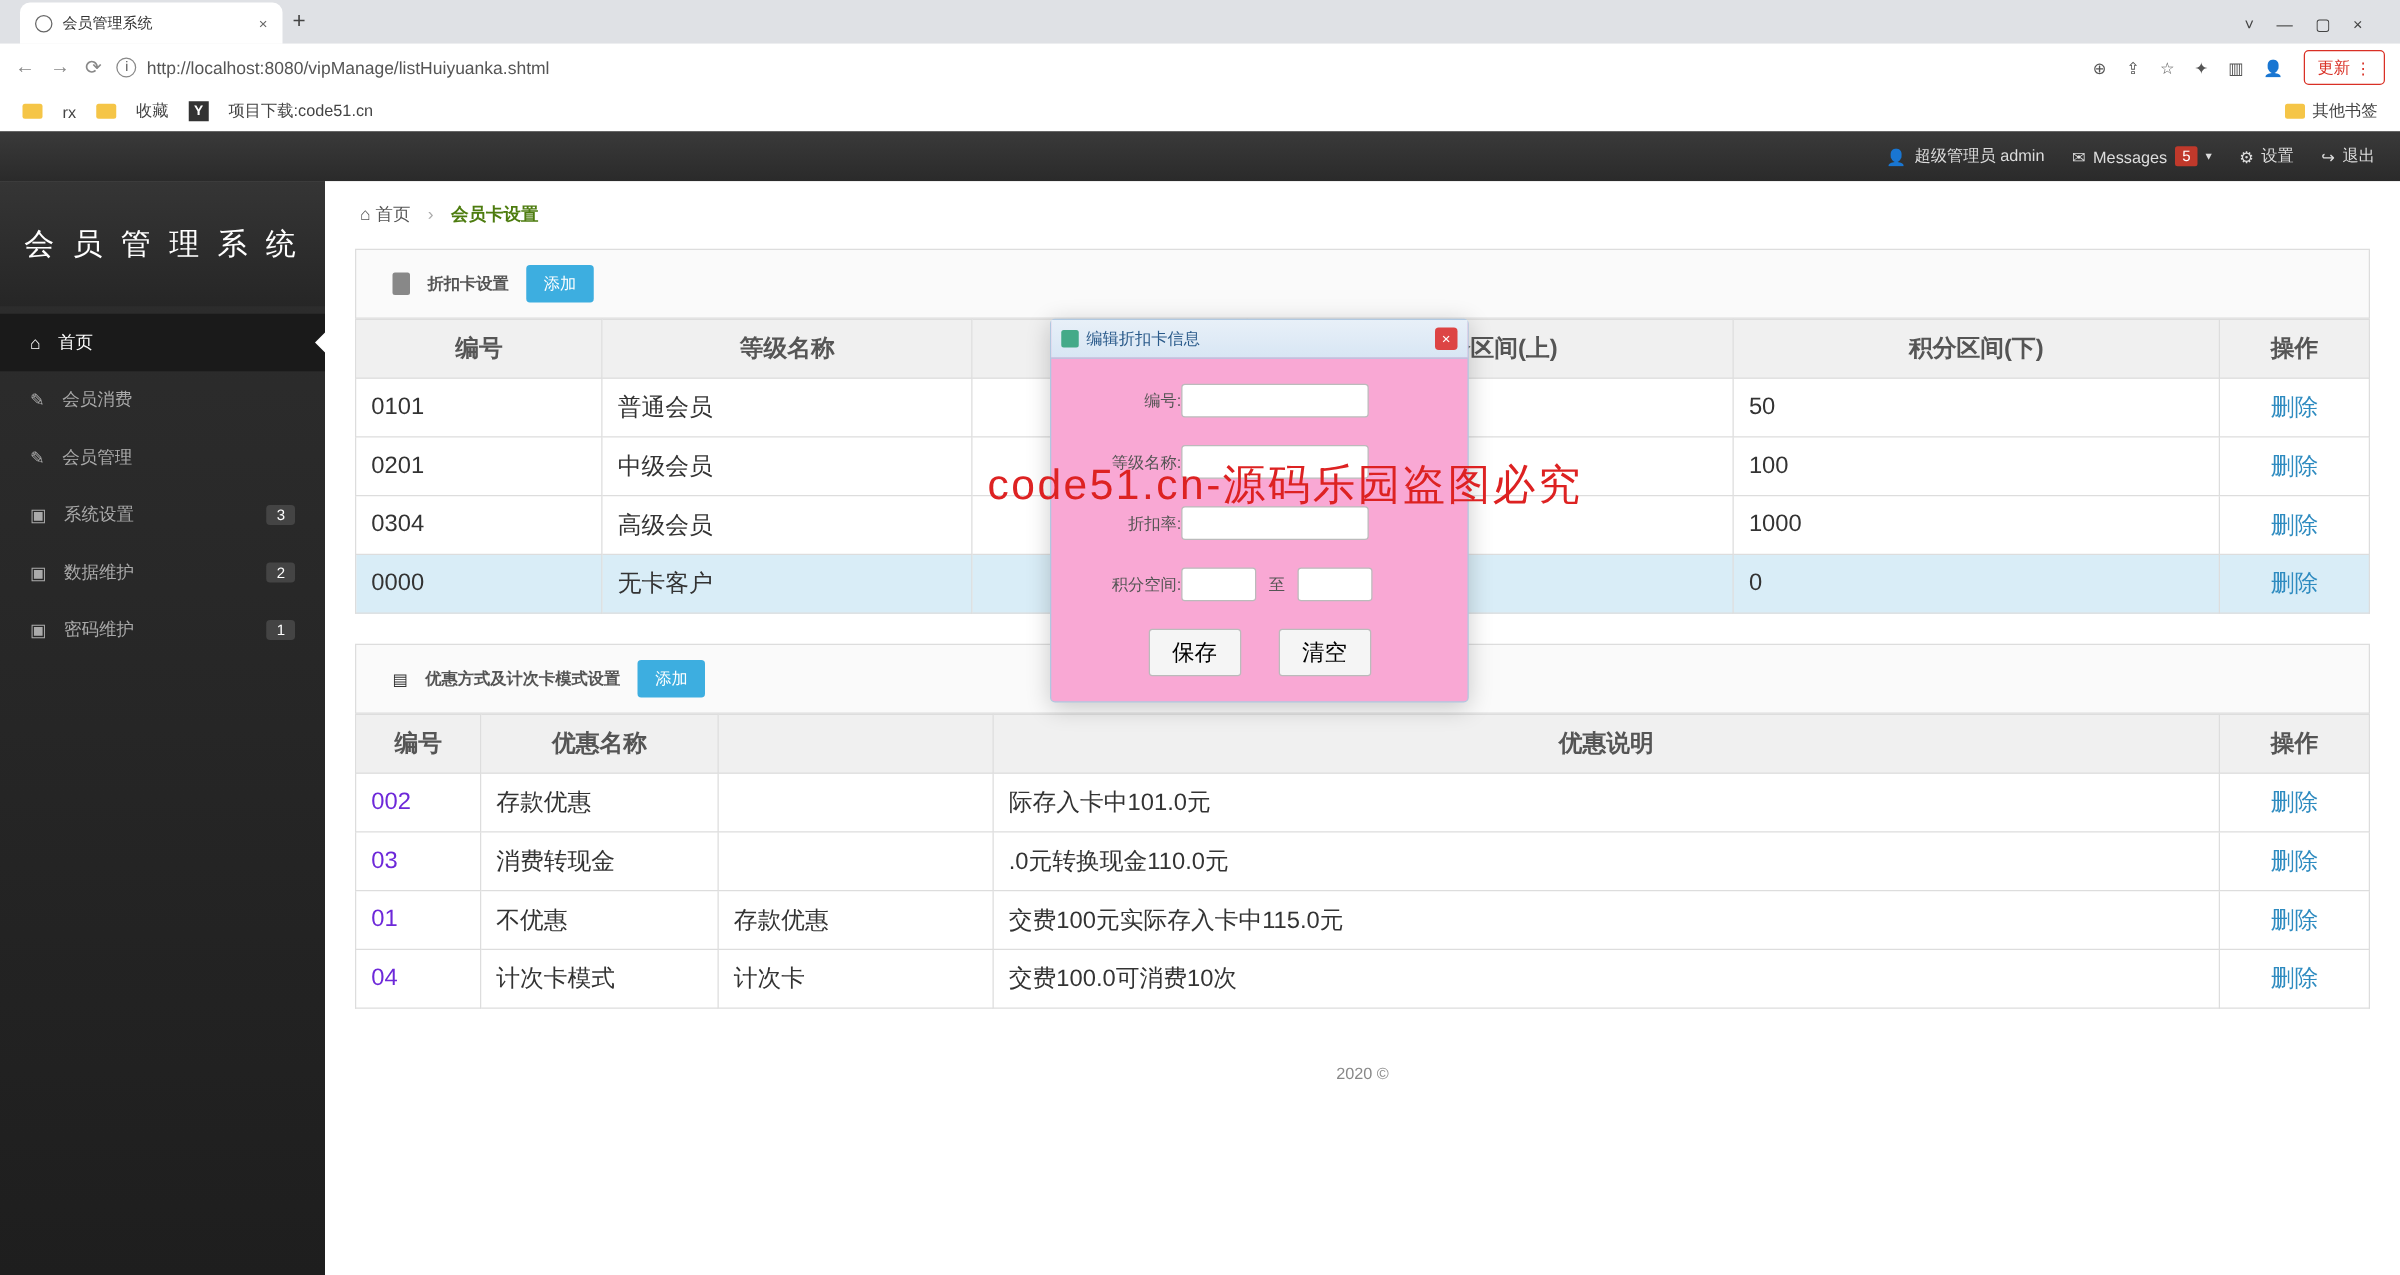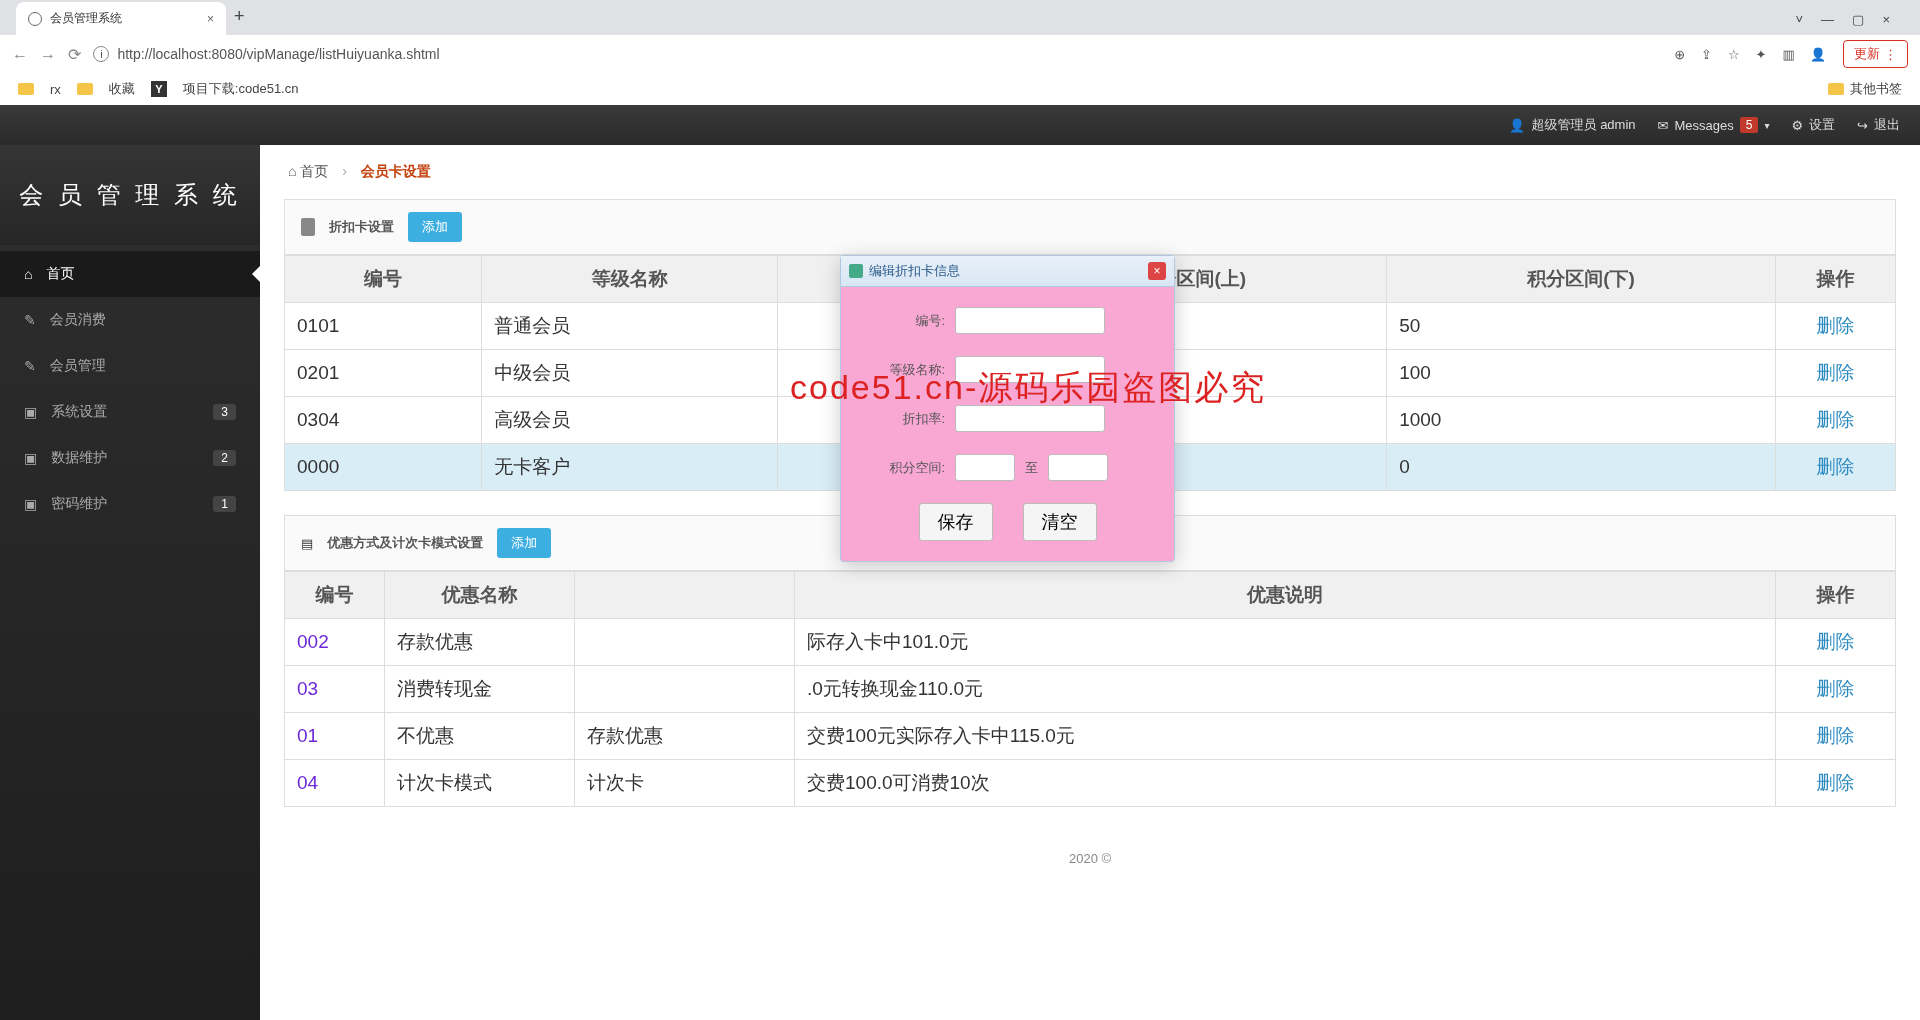--- a/index.html
+++ b/index.html
@@ -32,42 +32,42 @@
 .sidebar{width:260px;background:linear-gradient(#2e2e2e,#1e1e1e);color:#bbb}
 .brand{height:100px;display:flex;align-items:center;justify-content:center;color:#fff;font-size:24px;letter-spacing:4px;font-weight:400;background:linear-gradient(#353535,#262626)}
 .nav{padding-top:6px}
 .nav-item{display:flex;align-items:center;gap:14px;padding:14px 24px;cursor:pointer;font-size:14px;color:#aaa}
 .nav-item.active{background:#1a1a1a;color:#fff;position:relative}
 .nav-item.active::after{content:"";position:absolute;right:0;top:50%;transform:translateY(-50%);border:8px solid transparent;border-right-color:#fff}
 .nav-item .nav-badge{margin-left:auto;background:#444;color:#fff;padding:1px 8px;border-radius:3px;font-size:12px}
 .content{flex:1;background:#fff;position:relative}
 .crumb{padding:18px 28px;font-size:14px;color:#555}
 .crumb .sep{margin:0 10px;color:#aaa}
-.crumb b{color:#c2410c;font-weight:bold}
+.crumb b{color:#4d7c0f;font-weight:bold}
 .panel{margin:0 24px 24px}
-.panel-head{display:flex;align-items:center;gap:14px;padding:12px 16px;border:1px solid #ddd;background:#fafafa}
+.panel-head{display:flex;align-items:center;gap:14px;padding:12px 29px;border:1px solid #ddd;background:#fafafa}
 .panel-head .doc-ic{width:14px;height:18px;background:#888;border-radius:2px}
 .panel-head .title{font-weight:bold;color:#555}
 .btn-add{background:#3daee0;color:#fff;padding:6px 14px;border:none;border-radius:3px;cursor:pointer;font-size:13px}
 table{width:100%;border-collapse:collapse}
 th,td{border:1px solid #ddd;padding:10px 12px;text-align:left;font-size:19px}
 th{background:#f0f0f0;color:#555;font-weight:bold;text-align:center}
 td.center{text-align:center}
 tr.active-row td{background:#d9edf7}
 a.del{color:#2e8bc0;text-decoration:none}
 a.idlink{color:#6d28d9;text-decoration:none}
 .footer{text-align:center;padding:20px;color:#888;font-size:13px}
 
 .dialog{position:absolute;left:580px;top:110px;width:335px;background:#f9a8d4;border:1px solid #b0c8e0;border-radius:4px;box-shadow:0 4px 20px rgba(0,0,0,.2)}
 .dlg-title{background:linear-gradient(#e8f0f8,#d8e6f4);padding:6px 8px;display:flex;align-items:center;gap:6px;font-size:13px;color:#2a5a8a;border-bottom:1px solid #b0c8e0}
 .dlg-title .disk{width:14px;height:14px;background:#4a8;border-radius:2px}
 .dlg-title .close{margin-left:auto;width:18px;height:18px;background:#d44;color:#fff;border-radius:3px;display:flex;align-items:center;justify-content:center;font-size:12px;cursor:pointer}
 .dlg-body{padding:20px 24px}
 .frow{display:flex;align-items:center;margin-bottom:22px}
-.frow label{width:80px;text-align:right;margin-right:10px;color:#555;font-size:13px}
+.frow label{width:80px;text-align:right;margin-right:0;color:#555;font-size:13px}
 .frow input{border:1px solid #bbb;padding:5px;border-radius:3px;font-size:13px}
 .frow input.w150{width:150px}
 .frow input.w60{width:60px}
 .frow .sep2{margin:0 10px;color:#555}
 .dlg-actions{display:flex;justify-content:center;gap:30px;margin-top:10px}
 .dlg-actions button{padding:6px 18px;border:1px solid #bbb;background:#f5f5f5;border-radius:3px;cursor:pointer;font-size:18px}
 
 .watermark{position:absolute;left:530px;top:220px;font-size:34px;color:#d22;font-weight:400;letter-spacing:2px;white-space:nowrap;z-index:5;pointer-events:none}
 </style>
 </head>

